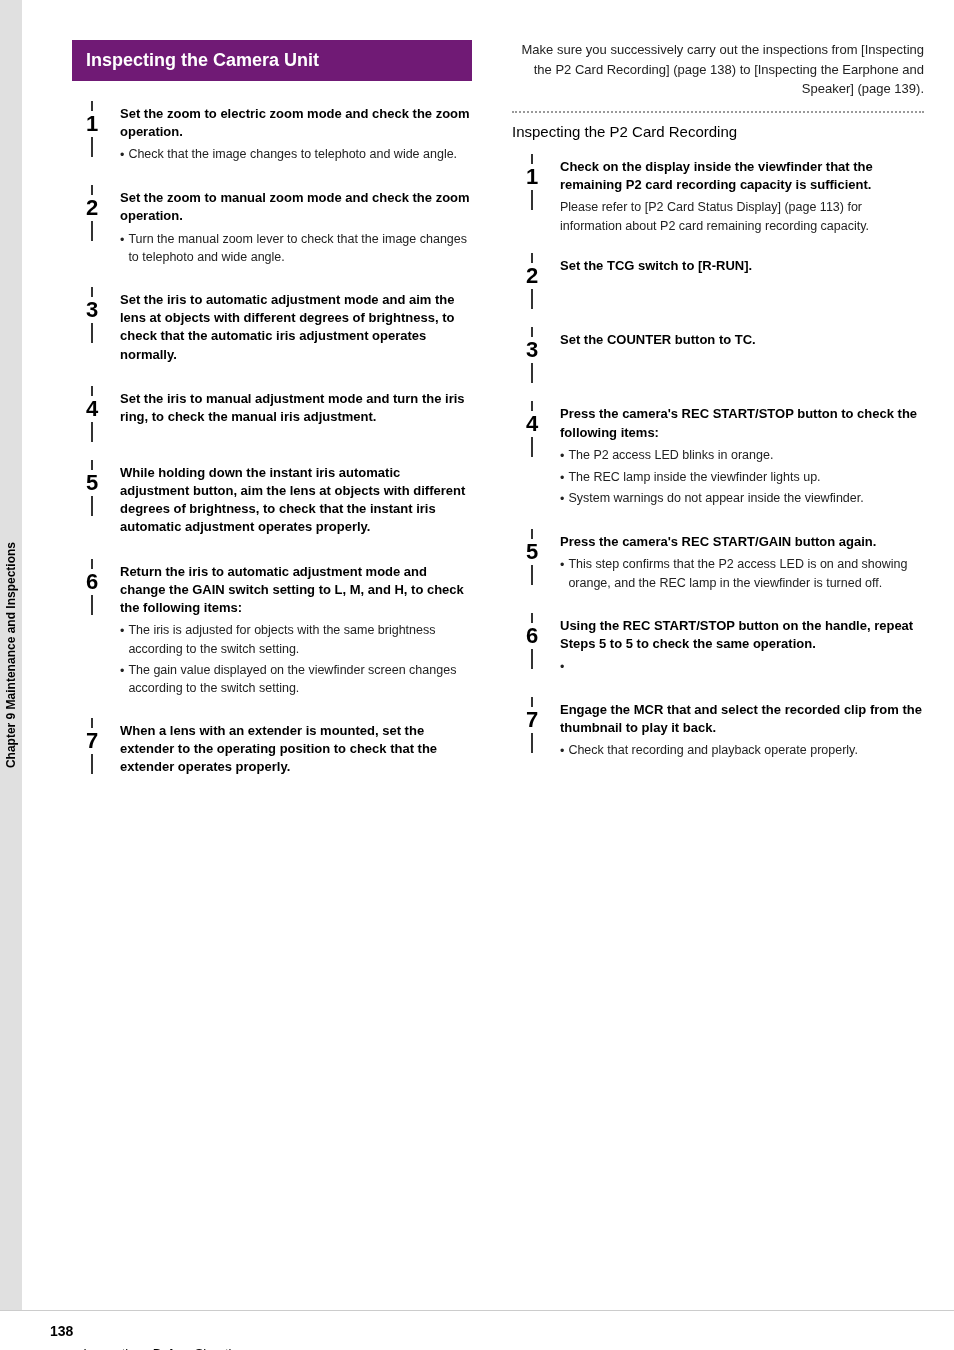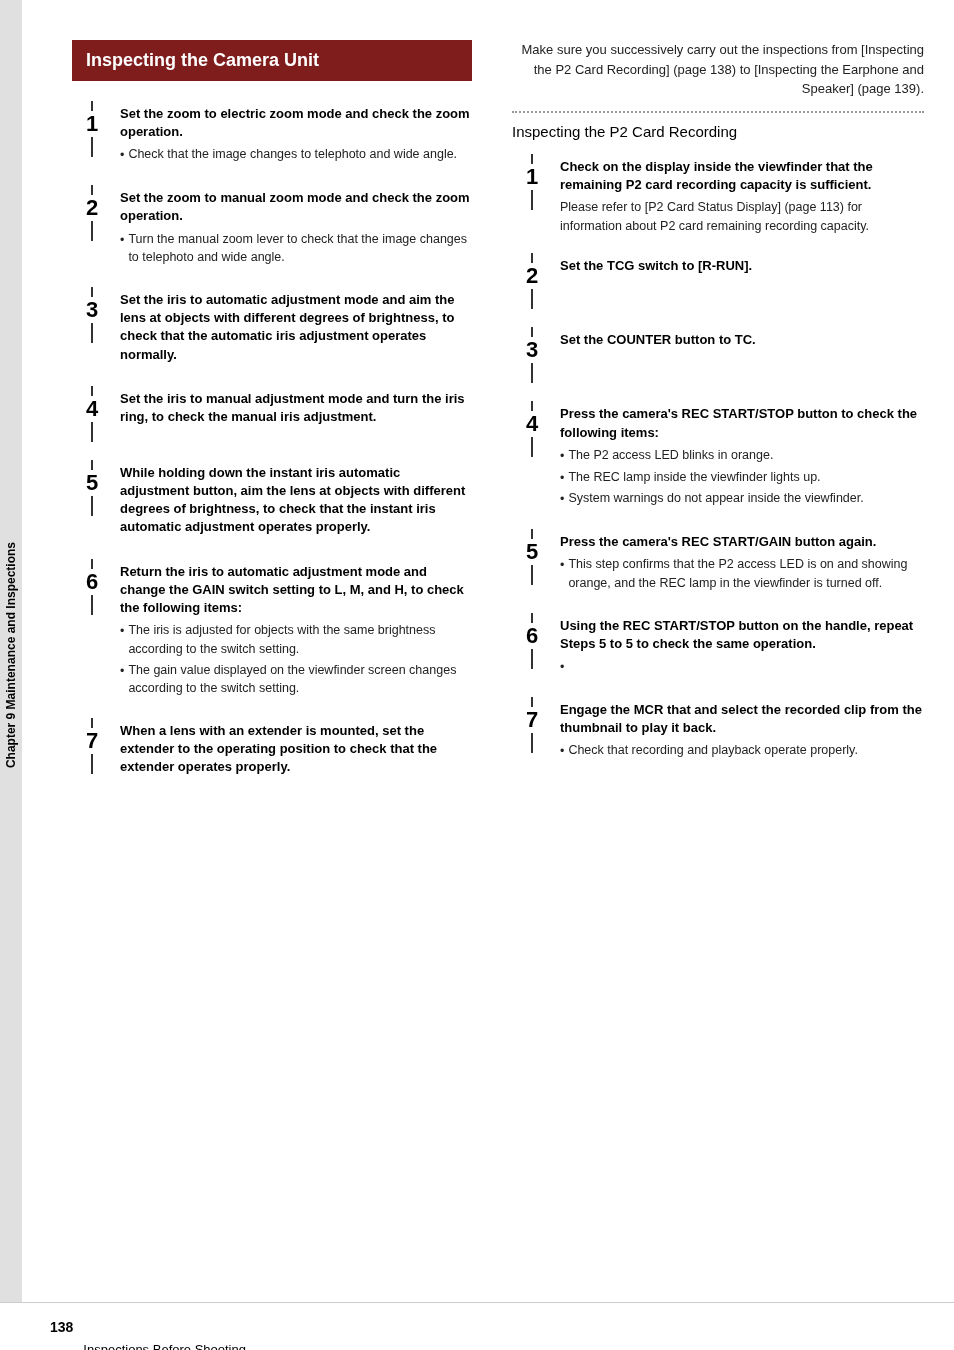--- a/index.html
+++ b/index.html
@@ -28,21 +28,21 @@
       width: 420px;
       min-width: 420px;
       padding-right: 20px;
     }
     .right-col {
       flex: 1;
       padding-left: 20px;
       border-left: none;
     }
     .section-title-box {
-      background: #7f1d1d;
+      background: #701a75;
       color: #fff;
       font-size: 18px;
       font-weight: bold;
       padding: 10px 14px;
       margin-bottom: 20px;
     }
     .section-title-box-right {
       background: #1a1a2e;
       color: #fff;
       font-size: 18px;
@@ -120,21 +120,21 @@
     .sub-section-title {
       font-size: 15px;
       font-weight: normal;
       margin-bottom: 14px;
     }
     .footer-bar {
       position: absolute;
       bottom: 0;
       left: 0;
       right: 0;
-      height: 48px;
+      height: 40px;
       background: #fff;
       display: flex;
       align-items: center;
       padding: 0 30px 0 50px;
       border-top: 1px solid #ccc;
     }
     .footer-page-num {
       font-size: 14px;
       font-weight: bold;
     }

